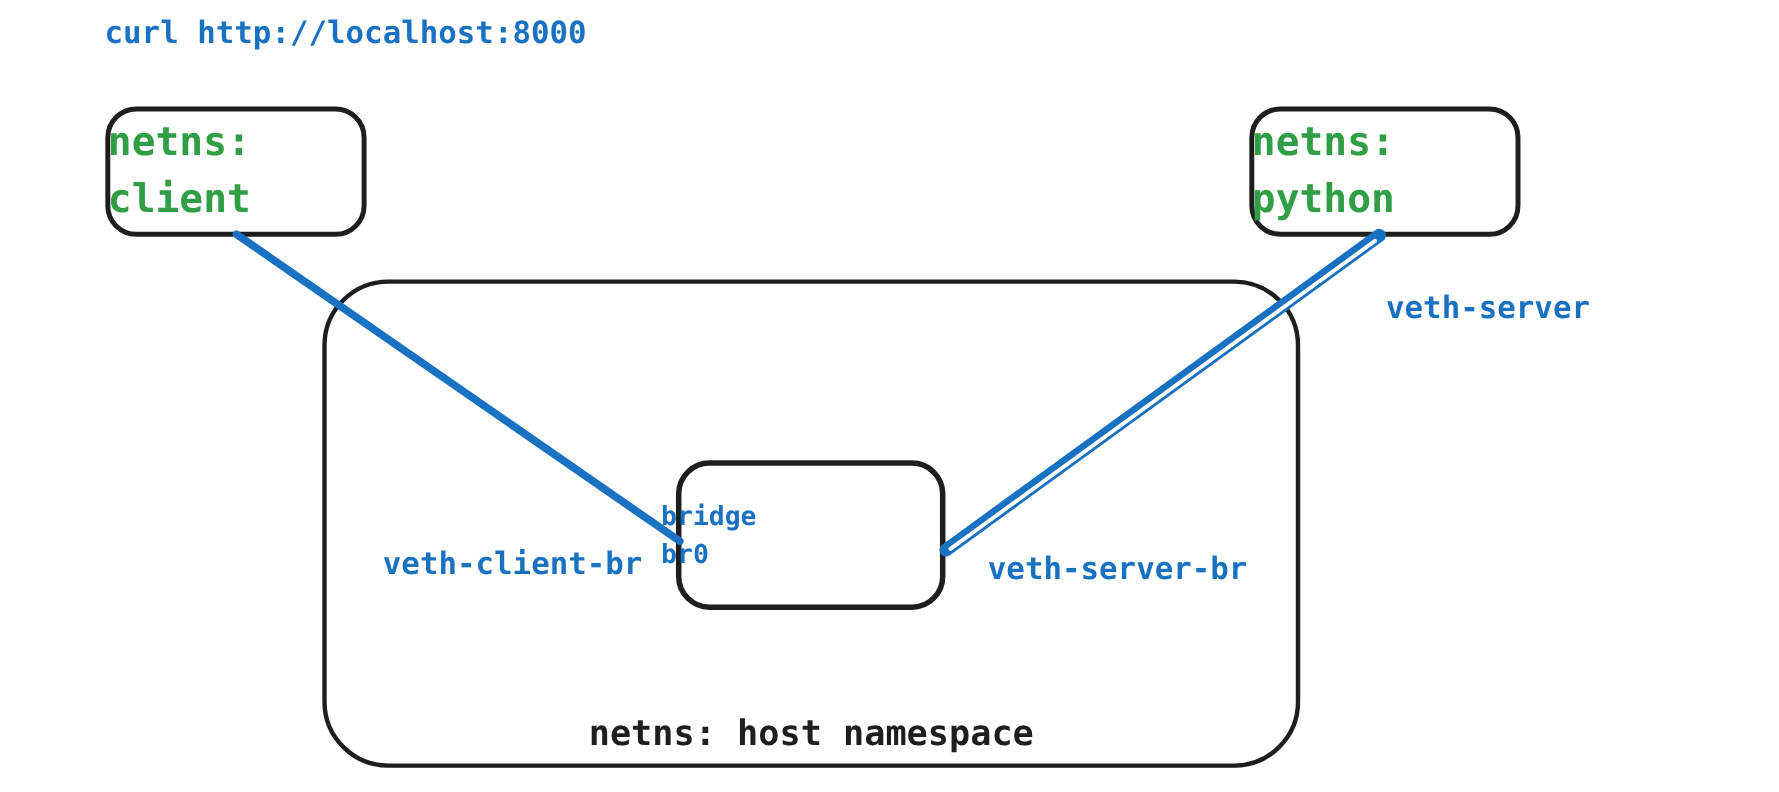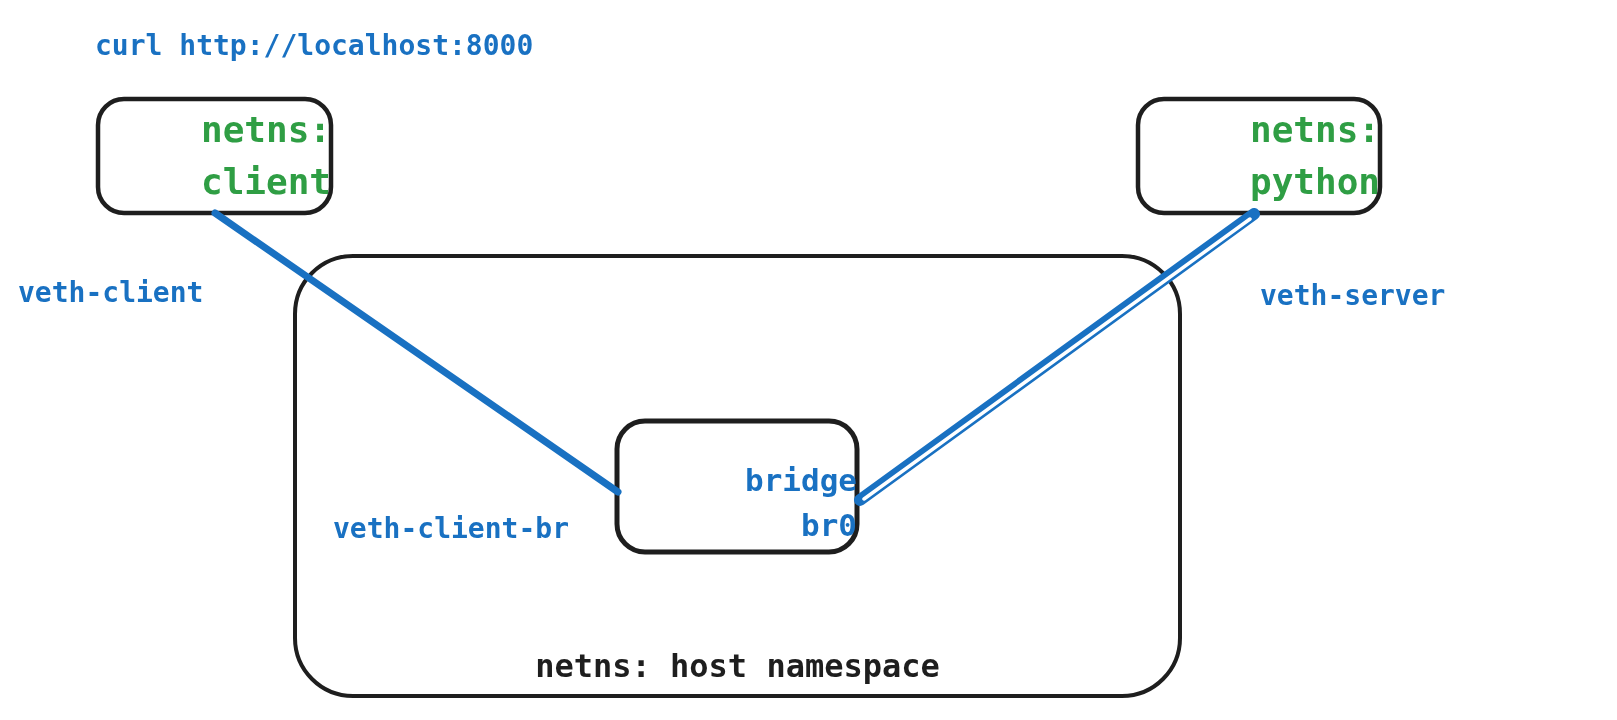--- a/index.html
+++ b/index.html
@@ -18,46 +18,46 @@
     width: 1617px;
     height: 720px;
   }
   .txt {
     position: absolute;
     font-family: "DejaVu Sans Mono", "Liberation Mono", monospace;
     font-weight: bold;
     white-space: nowrap;
     line-height: 1;
   }
-  .blue  { color: #1971c2; margin-top: 16px; }
+  .blue  { color: #1971c2; }
   .green { color: #2f9e44; }
   .dark  { color: #1e1e1e; }
 
   .cmd { font-size: 28px; top: 16px; }
   .cmd-client { left: 95px; }
   .cmd-server { left: 1135px; }
 
   .node-label {
     position: absolute;
     display: flex;
     flex-direction: column;
-    align-items: flex-end;
+    align-items: flex-start;
     justify-content: center;
     text-align: center;
     font-weight: bold;
     line-height: 1.45;
   }
   .client-label { left: 98px;  top: 99px;  width: 233px; height: 114px; font-size: 36px; }
   .server-label { left: 1138px; top: 99px; width: 242px; height: 114px; font-size: 36px; }
-  .bridge-label { left: 617px; top: 421px; width: 240px; height: 131px; font-size: 31px; }
+  .bridge-label { left: 601px; top: 421px; width: 240px; height: 131px; font-size: 24px; }
 
   .veth { font-size: 28px; }
   .veth-client    { left: 18px;   top: 263px; }
   .veth-server    { left: 1260px; top: 266px; }
-  .veth-client-br { left: 333px;  top: 499px; }
+  .veth-client-br { left: 348px;  top: 499px; }
   .veth-server-br { left: 898px;  top: 503px; }
 
   .host-label {
     position: absolute;
     left: 295px;
     top: 650px;
     width: 885px;
     text-align: center;
     font-size: 32px;
     font-weight: bold;
@@ -95,19 +95,19 @@
   <div class="node-label server-label green">
     <span>netns:</span>
     <span>python</span>
   </div>
 
   <div class="node-label bridge-label blue">
     <span>bridge</span>
     <span>br0</span>
   </div>
 
-  <div class="txt blue veth veth-client">veth-client</div>
   <div class="txt blue veth veth-server">veth-server</div>
   <div class="txt blue veth veth-client-br">veth-client-br</div>
+  <div class="txt blue veth veth-server-br">veth-server-br</div>
 
   <div class="host-label dark">netns: host namespace</div>
 
 </div>
 
 </body></html>

